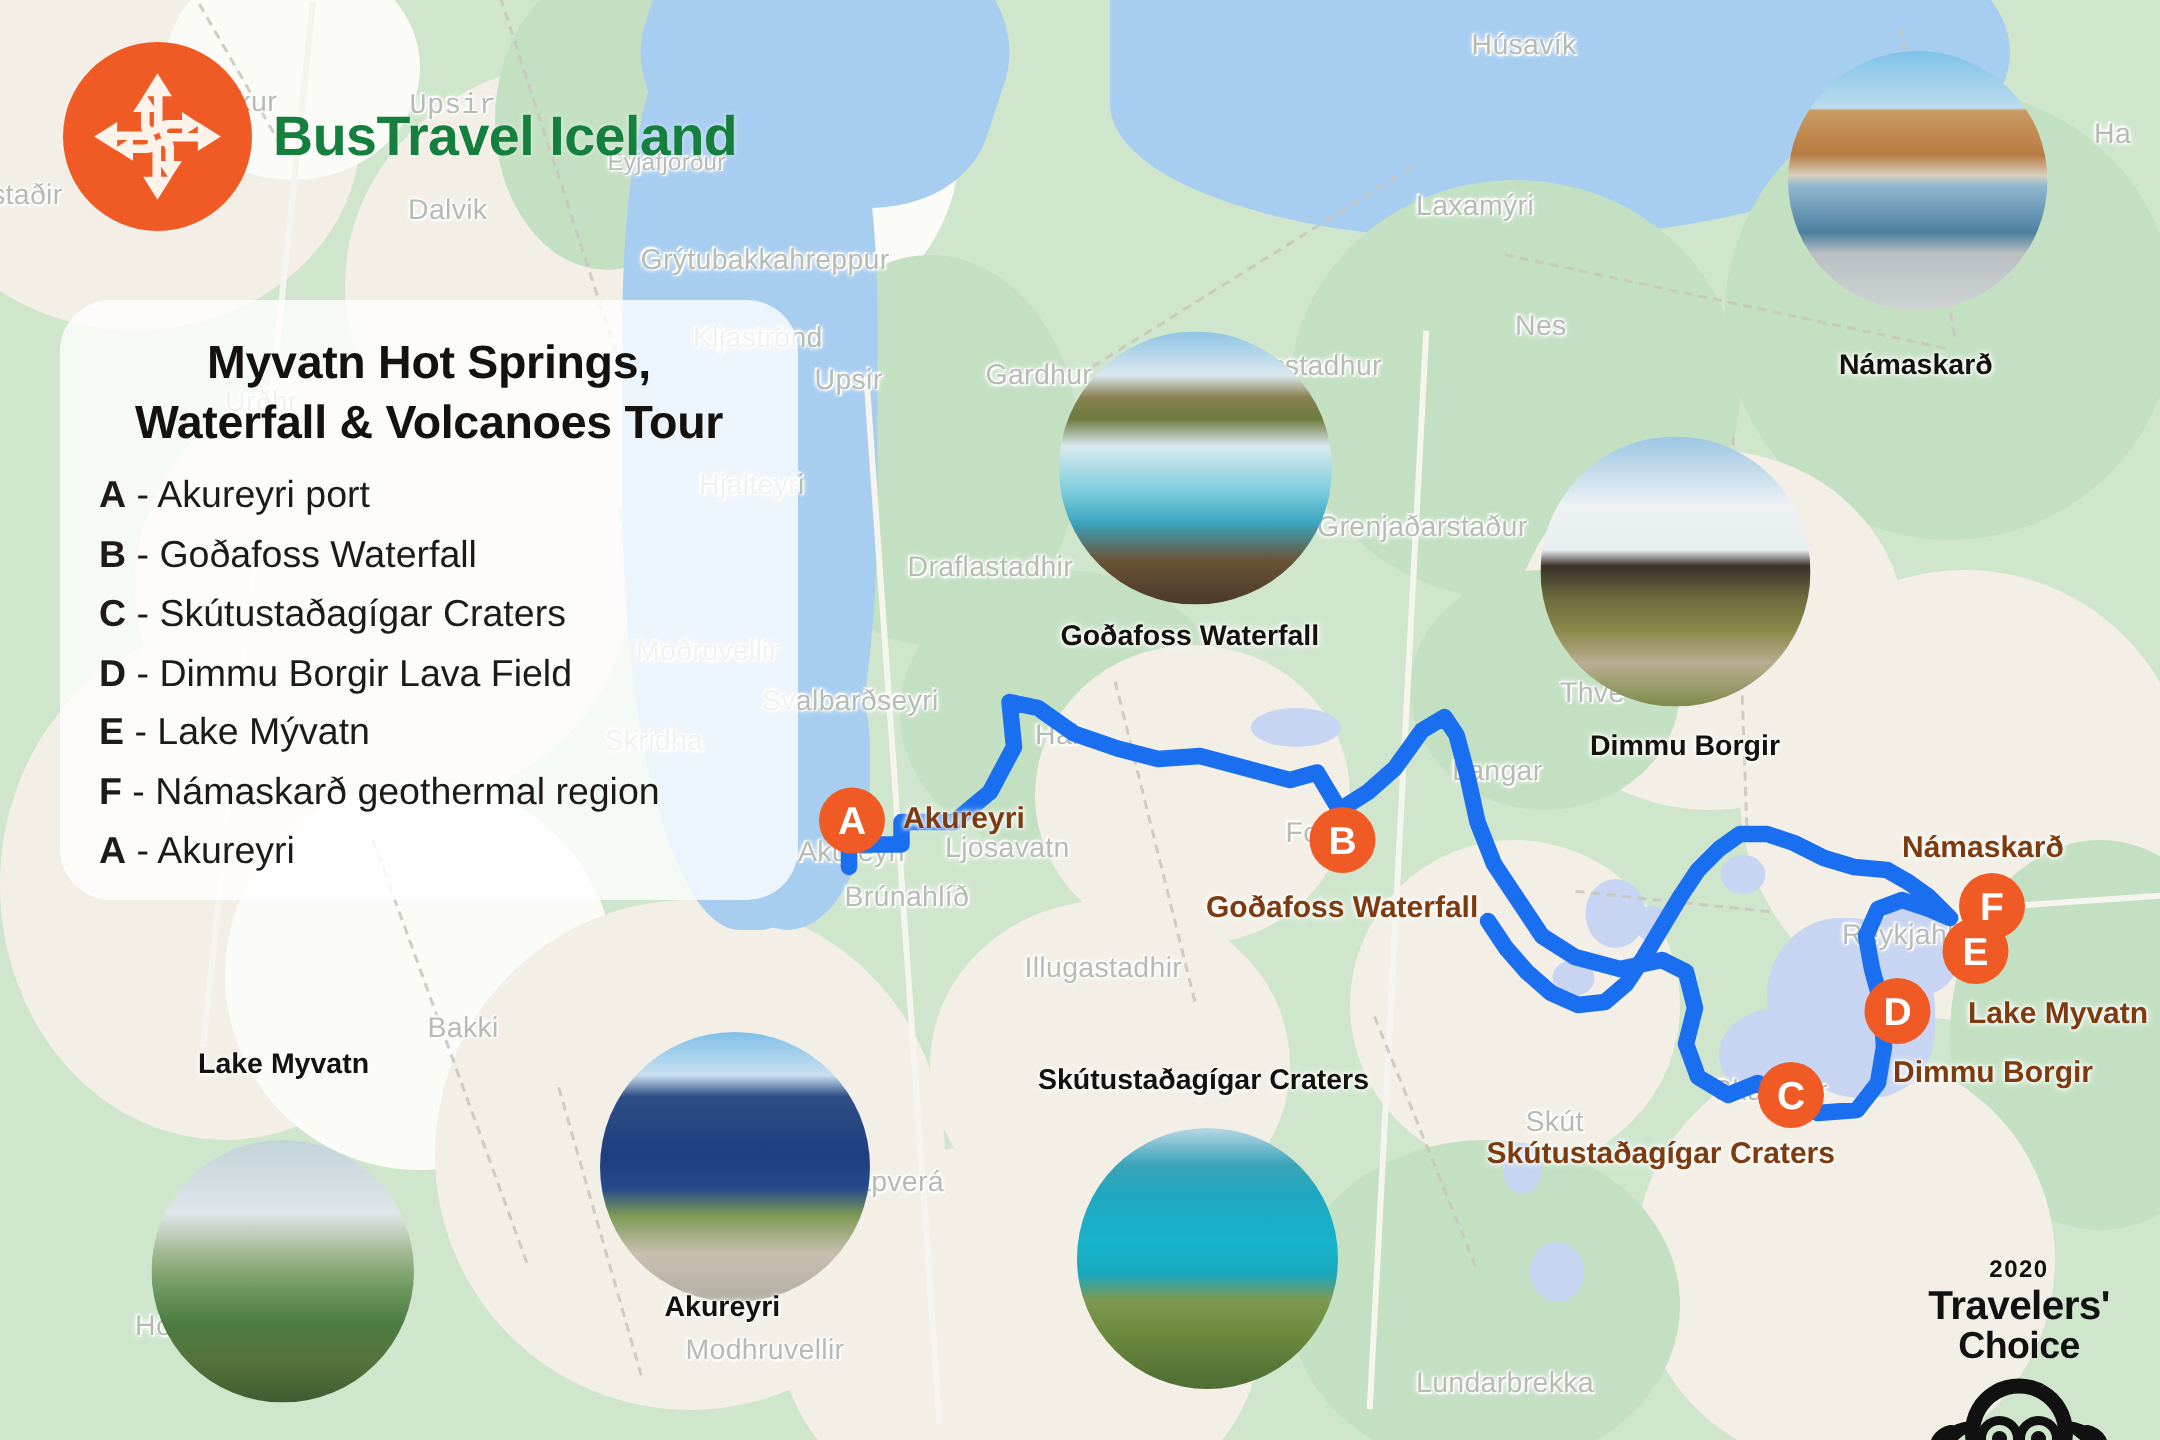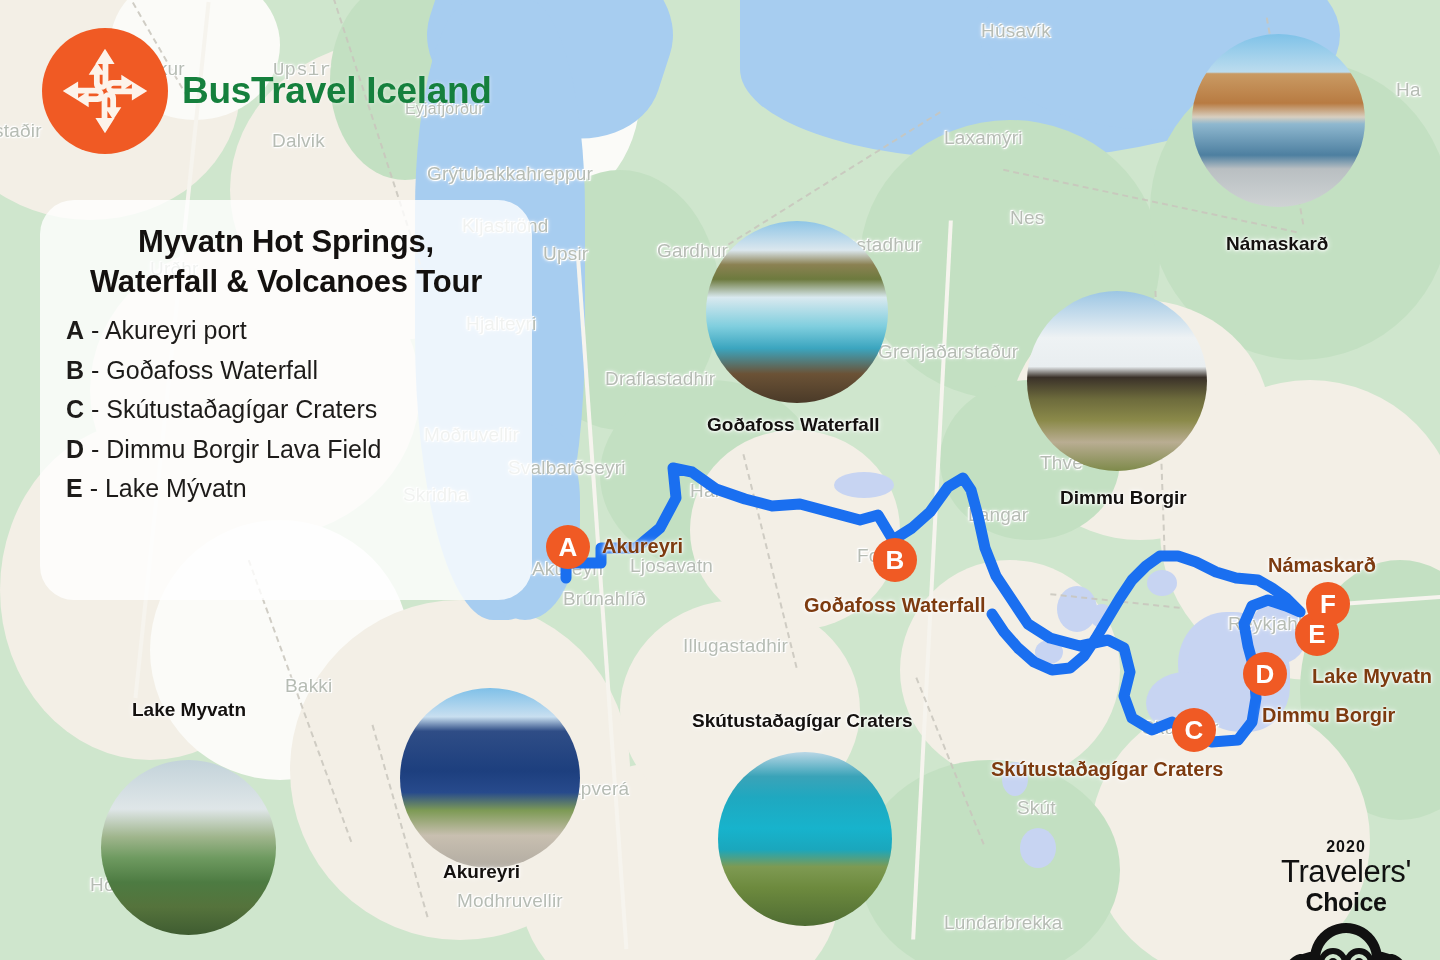--- a/index.html
+++ b/index.html
@@ -83,21 +83,21 @@
   }
   #brand-name {
     font-size:37px; font-weight:bold; color:#15803d; margin-left:14px;
     text-shadow:0 0 4px rgba(255,255,255,.55);
     letter-spacing:-.3px;
   }
 
   
   #ta-badge { position:absolute; left:1262px; top:838px; width:168px; text-align:center; color:#111; }
   #ta-year { font-size:16px; letter-spacing:1px; font-weight:bold; }
-  #ta-line1 { font-size:31px; font-weight:normal; line-height:1.05; letter-spacing:-.4px; }
+  #ta-line1 { font-size:27px; font-weight:bold; line-height:1.05; letter-spacing:-.4px; }
   #ta-line2 { font-size:25px; font-weight:bold; line-height:1.05; letter-spacing:-.4px; }
   #ta-owl { margin-top:2px; display:flex; justify-content:center; }
 </style>
 </head>
 <body>
 
 <div id="stage">
 
   <div class="map-base">
     <div class="land-green" style="left:0;top:0;width:1440px;height:960px;"></div>
@@ -192,21 +192,21 @@
       <div class="place " style="left: 563px; top: 588px;">Brúnahlíð</div>
       <div class="place " style="left: 683px; top: 635px;">Illugastadhir</div>
       <div class="place " style="left: 1228px; top: 613px;">Reykjahlí</div>
       <div class="place " style="left: 1142px; top: 717px;">Skúðaðir</div>
       <div class="place " style="left: 285px; top: 675px;">Bakki</div>
       <div class="place " style="left: 90px; top: 874px;">Hörg</div>
       <div class="place " style="left: 570px; top: 778px;">apverá</div>
       <div class="place " style="left: 543px; top: 812px;">nd</div>
       <div class="place " style="left: 457px; top: 890px;">Modhruvellir</div>
       <div class="place " style="left: 944px; top: 912px;">Lundarbrekka</div>
-      <div class="place " style="left: 1017px; top: 797px;">Skút</div>
+      <div class="place " style="left: 1017px; top: 738px;">Skút</div>
     </div>
 
   <svg class="route-svg" viewBox="0 0 1440 960">
     <polyline id="route-path" fill="none" stroke="#1a6ff0" stroke-width="11" stroke-linejoin="round" stroke-linecap="round" points="566,578 566,563 601,563 601,548 636,548 660,528 676,498 673,468 692,472 716,489 745,499 772,506 800,504 830,512 860,520 878,515 893,540 912,528 930,512 948,487 963,478 971,490 978,516 985,548 996,576 1012,600 1028,624 1050,638 1080,646 1108,640 1124,648 1130,672 1124,696 1132,718 1152,730 1172,722 1186,732 1212,742 1238,740 1252,722 1256,698 1254,668 1248,646 1244,624 1252,606 1268,600 1286,606 1300,612 1286,598 1272,588 1258,580 1236,578 1216,572 1196,562 1178,556 1160,556 1146,566 1132,580 1120,598 1108,618 1096,638 1084,656 1070,668 1052,670 1034,662 1018,648 1004,632 992,614"></polyline>
   </svg>
 
   <div id="markers">
       <div class="marker" style="left: 546px; top: 525px; background: rgb(240, 90, 36);">A</div>
       <div class="route-label" style="left: 602px; top: 535px;">Akureyri</div>
       <div class="marker" style="left: 873px; top: 538px; background: rgb(240, 90, 36);">B</div>
@@ -252,20 +252,22 @@
     <h1>
       <span>Myvatn Hot Springs,</span>
       <span class="l2">Waterfall &amp; Volcanoes Tour</span>
     </h1>
     <div id="legend-rows">
         <div class="leg-row"><b>A</b><span> - Akureyri port</span></div>
         <div class="leg-row"><b>B</b><span> - Goðafoss Waterfall</span></div>
         <div class="leg-row"><b>C</b><span> - Skútustaðagígar Craters</span></div>
         <div class="leg-row"><b>D</b><span> - Dimmu Borgir Lava Field</span></div>
         <div class="leg-row"><b>E</b><span> - Lake Mývatn</span></div>
+        <div class="leg-row"><b>F</b><span> - Námaskarð geothermal region</span></div>
+        <div class="leg-row"><b>A</b><span> - Akureyri</span></div>
       </div>
   </div>
 
   <div id="brand">
     <div id="brand-mark">
       <svg width="96" height="96" viewBox="0 0 100 100" aria-hidden="true">
         <g fill="#fdf3ea">
 
           <path d="M50 6 L60 22 L53.5 22 L53.5 40 Q53.5 49 45 49 Q38.5 49 38.5 42.5 L38.5 33 L33 33 L41.5 20 L50 33 L44.5 33 L44.5 41 Q44.5 43.5 47 43.5 Q47.5 43.5 47.5 41 L47.5 22 L40 22 Z"></path>
 

